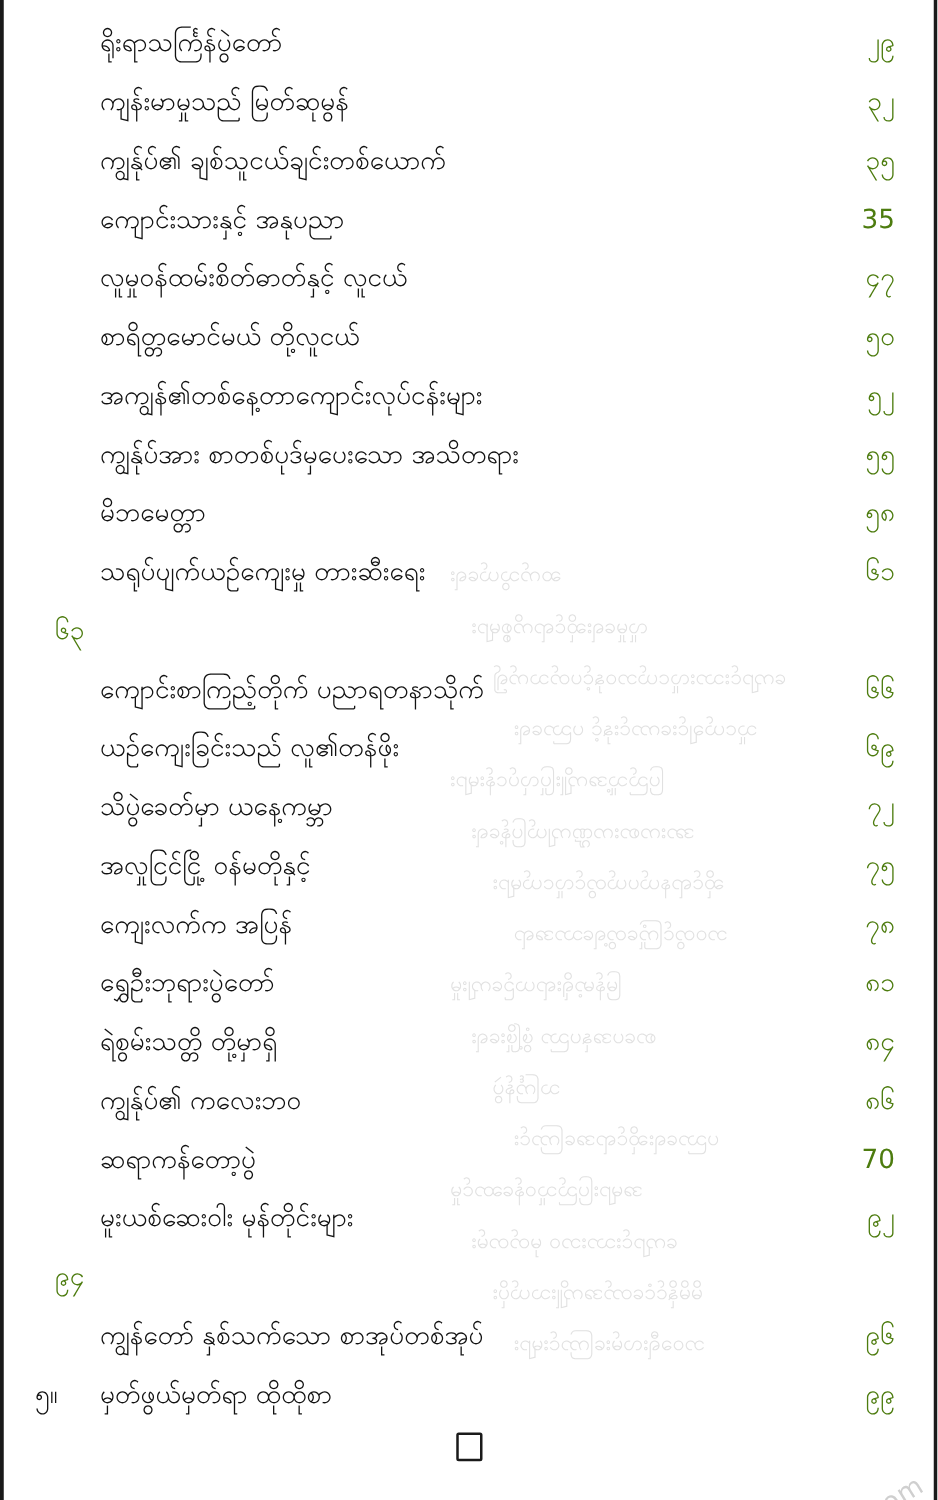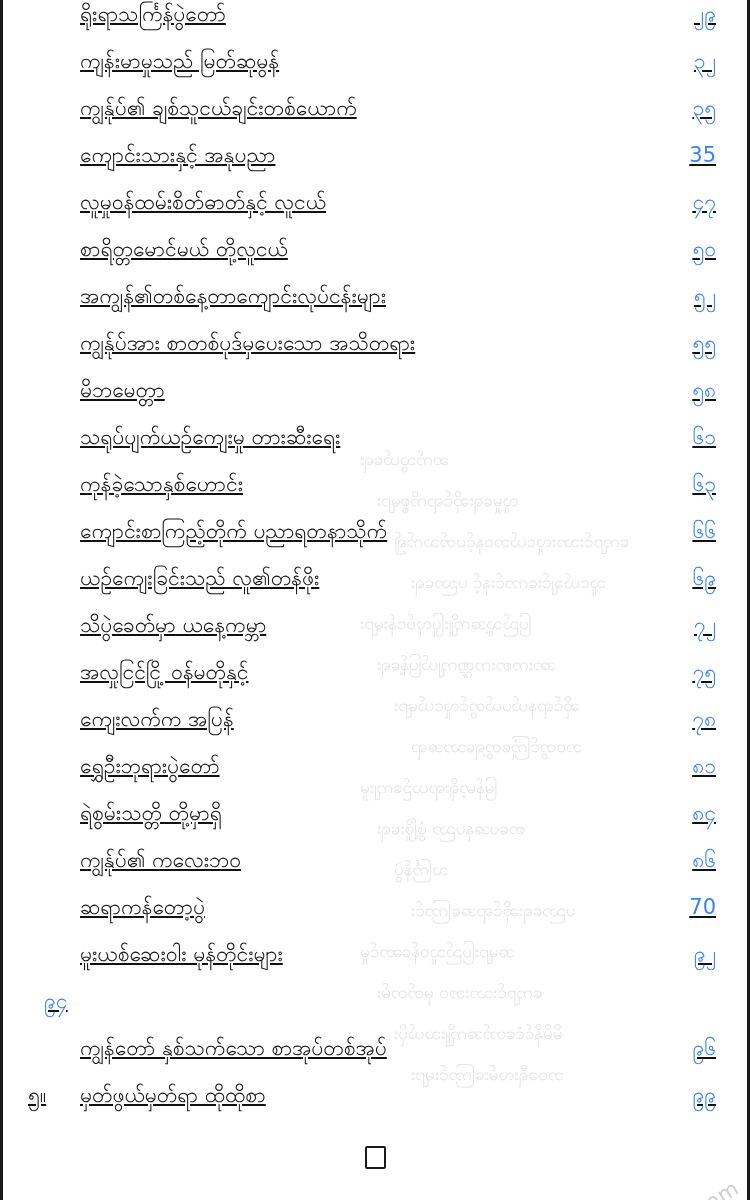--- a/index.html
+++ b/index.html
@@ -63,21 +63,20 @@
     padding: 0;
   }
 
   .toc-row {
     display: flex;
     align-items: baseline;
     justify-content: space-between;
     padding: 0 34px 0 28px;
     height: 47px;
     box-sizing: border-box;
-    text-decoration: underline;
   }
 
   .row-left {
     display: flex;
     align-items: baseline;
     min-width: 0;
   }
 
   .row-marker {
     width: 52px;
@@ -91,24 +90,25 @@
   .row-title {
     font-size: 21px;
     line-height: 1.35;
     color: #111111;
     white-space: nowrap;
   }
 
   .row-page {
     font-size: 21px;
     line-height: 1.35;
-    color: #3b82f6;
+    color: #4d7c0f;
     text-align: right;
     flex: 0 0 auto;
     padding-left: 16px;
+    margin-top: 20px;
   }
 
   .end-mark {
     position: absolute;
     left: 0;
     right: 0;
     top: 1146px;
     text-align: center;
     z-index: 2;
   }
@@ -224,24 +224,20 @@
         <span class="row-page">၅၈</span>
       </li>
       <li class="toc-row">
         <div class="row-left">
           <span class="row-marker"></span>
           <span class="row-title">သရုပ်ပျက်ယဉ်ကျေးမှု တားဆီးရေး</span>
         </div>
         <span class="row-page">၆၁</span>
       </li>
       <li class="toc-row">
-        <div class="row-left">
-          <span class="row-marker"></span>
-          <span class="row-title">ကုန်ခဲ့သောနှစ်ဟောင်း</span>
-        </div>
         <span class="row-page">၆၃</span>
       </li>
       <li class="toc-row">
         <div class="row-left">
           <span class="row-marker"></span>
           <span class="row-title">ကျောင်းစာကြည့်တိုက် ပညာရတနာသိုက်</span>
         </div>
         <span class="row-page">၆၆</span>
       </li>
       <li class="toc-row">

